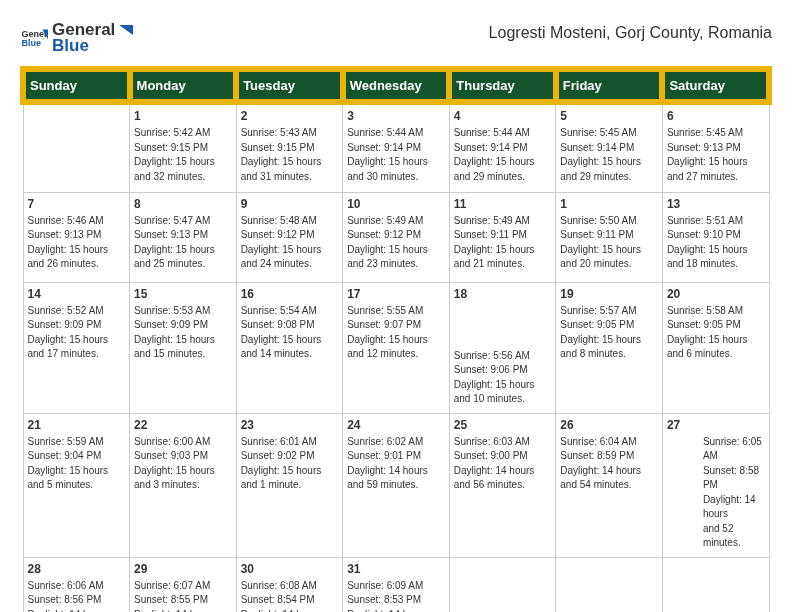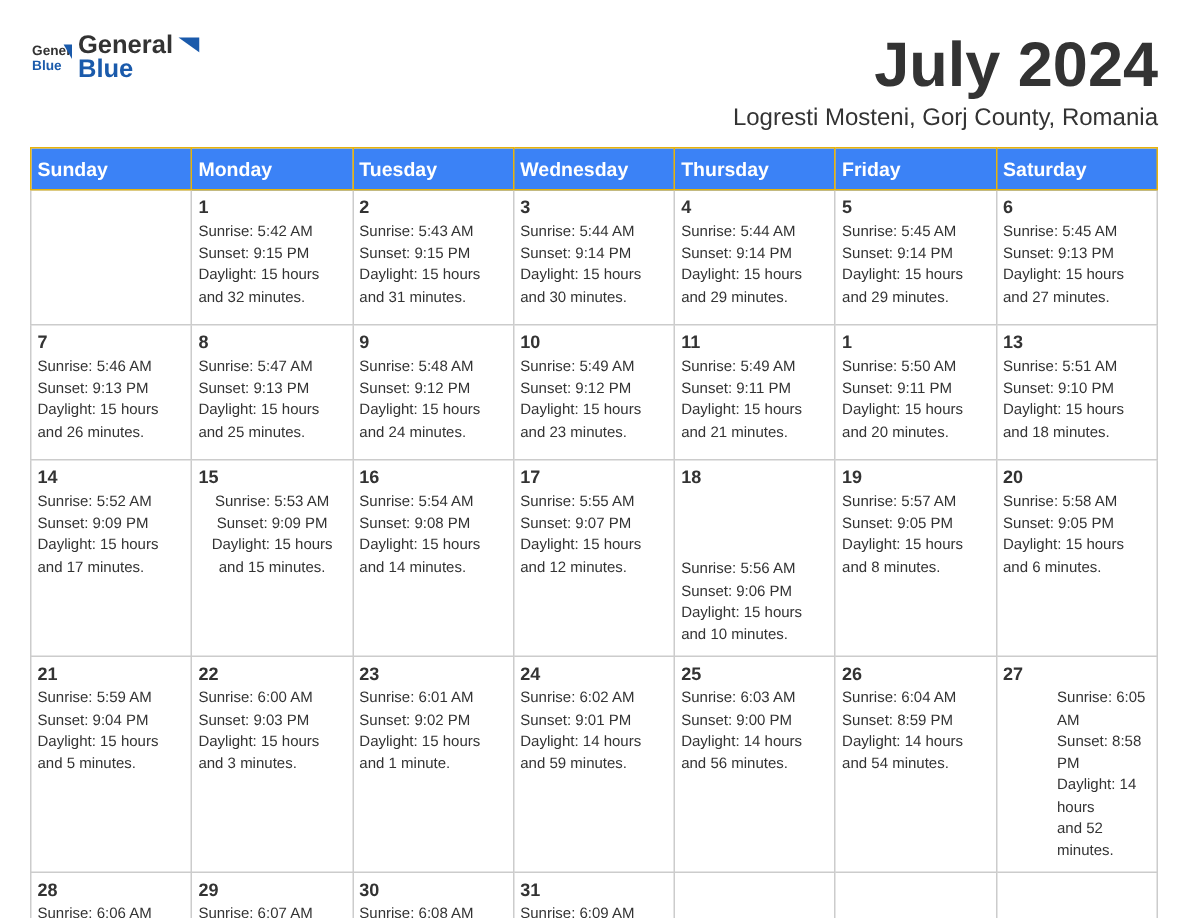--- a/index.html
+++ b/index.html
@@ -38,27 +38,27 @@
       font-size: 16px;
       color: #333;
       margin-top: 4px;
     }
     table {
       width: 100%;
       border-collapse: collapse;
       table-layout: fixed;
     }
     thead tr th {
-      background-color: #3b82f6;
+      background-color: #14532d;
       color: #fff;
       font-size: 13px;
       font-weight: bold;
       padding: 6px 4px;
       text-align: left;
-      border: 1px solid #eab308;
+      border: 6px solid #eab308;
     }
     tbody tr td {
       border: 1px solid #ccc;
       vertical-align: top;
       padding: 4px 4px 6px 4px;
       height: 90px;
       font-size: 10.5px;
       color: #333;
     }
     .day-number {
@@ -89,21 +89,20 @@
       <div style="display:flex; gap:0;">
         <span style="font-size:17px; font-weight:bold; color:#333;">General</span>
         <svg width="18" height="18" viewBox="0 0 18 18" style="margin-top:1px;">
           <polygon points="4,4 18,4 18,14" fill="#1a5aab"></polygon>
         </svg>
       </div>
       <div style="font-size:17px; font-weight:bold; color:#1a5aab; margin-top:-4px;">Blue</div>
     </div>
   </div>
   <div class="title-area">
-    <div class="month-title">July 2024</div>
     <div class="location-title">Logresti Mosteni, Gorj County, Romania</div>
   </div>
 </div>
 
 <table>
   <thead>
     <tr>
     <th>Sunday</th>
         <th>Monday</th>
         <th>Tuesday</th>
@@ -213,21 +212,21 @@
       <tr>
         <td>
           <div class="day-number">14</div>
           <div class="cell-content" style="white-space: pre-line;">Sunrise: 5:52 AM
 Sunset: 9:09 PM
 Daylight: 15 hours
 and 17 minutes.</div>
         </td>
         <td>
           <div class="day-number">15</div>
-          <div class="cell-content" style="white-space: pre-line; text-align: center;">Sunrise: 5:53 AM
+          <div class="cell-content" style="white-space: pre-line;">Sunrise: 5:53 AM
 Sunset: 9:09 PM
 Daylight: 15 hours
 and 15 minutes.</div>
         </td>
         <td>
           <div class="day-number">16</div>
           <div class="cell-content" style="white-space: pre-line;">Sunrise: 5:54 AM
 Sunset: 9:08 PM
 Daylight: 15 hours
 and 14 minutes.</div>

